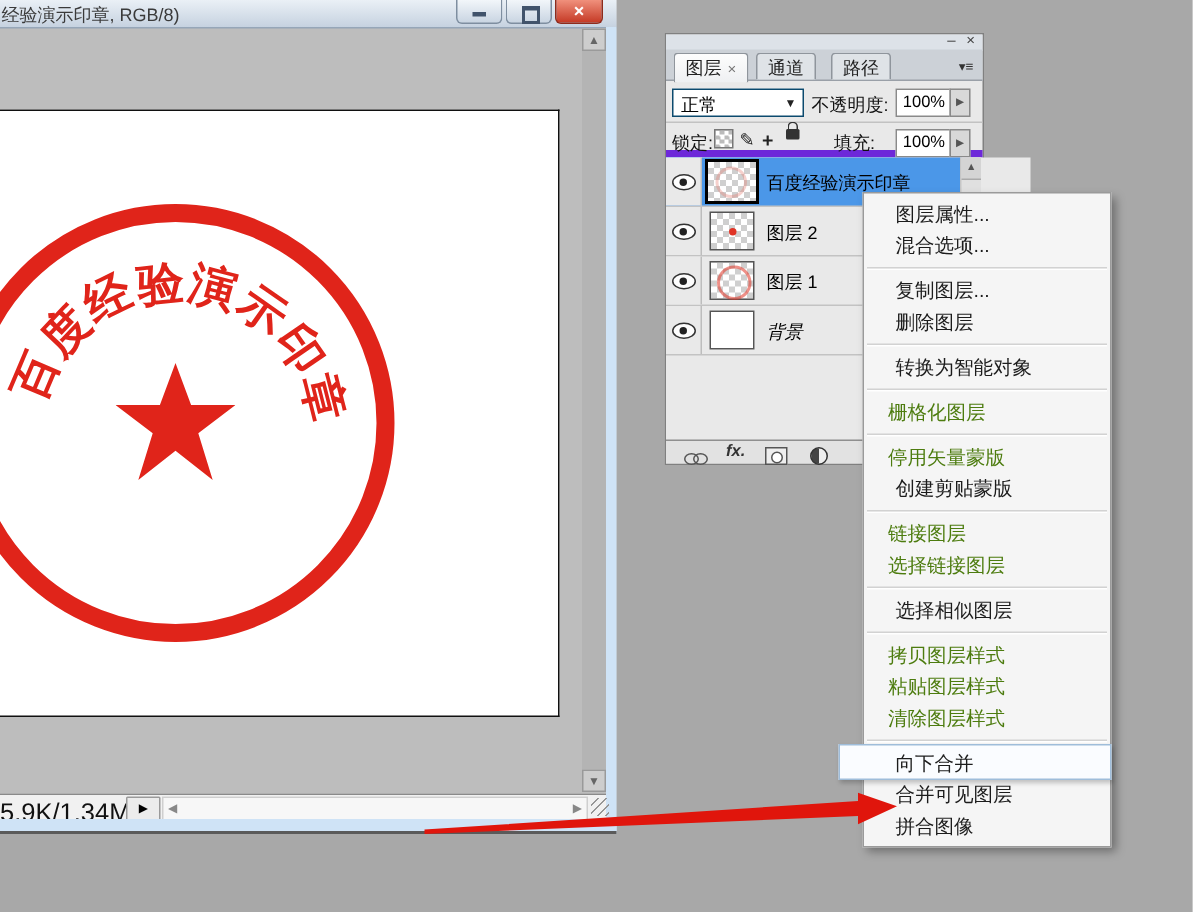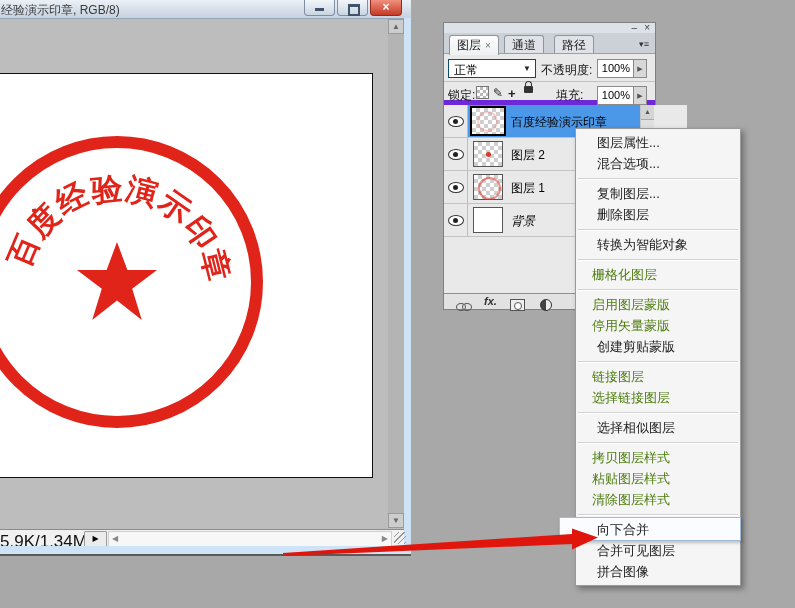--- a/index.html
+++ b/index.html
@@ -244,21 +244,20 @@
       <div class="menu-item">图层属性...</div>
       <div class="menu-item">混合选项...</div>
       <div class="menu-sep"></div>
       <div class="menu-item">复制图层...</div>
       <div class="menu-item">删除图层</div>
       <div class="menu-sep"></div>
       <div class="menu-item">转换为智能对象</div>
       <div class="menu-sep"></div>
       <div class="menu-item disabled">栅格化图层</div>
       <div class="menu-sep"></div>
-      <div class="menu-item disabled">启用图层蒙版</div>
       <div class="menu-item disabled">停用矢量蒙版</div>
       <div class="menu-item">创建剪贴蒙版</div>
       <div class="menu-sep"></div>
       <div class="menu-item disabled">链接图层</div>
       <div class="menu-item disabled">选择链接图层</div>
       <div class="menu-sep"></div>
       <div class="menu-item">选择相似图层</div>
       <div class="menu-sep"></div>
       <div class="menu-item disabled">拷贝图层样式</div>
       <div class="menu-item disabled">粘贴图层样式</div>

